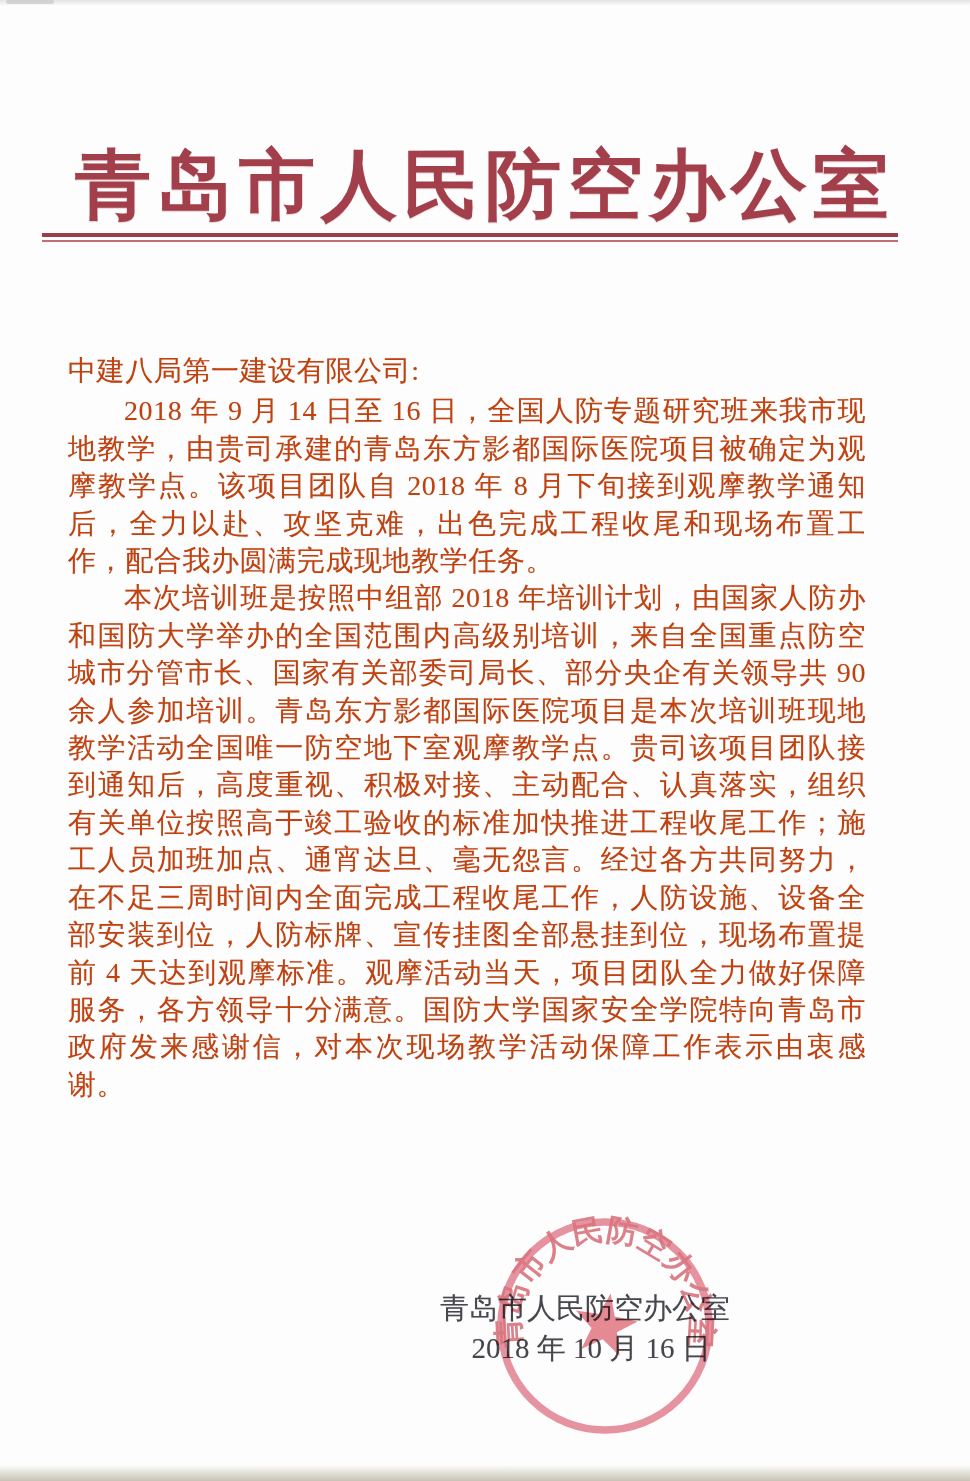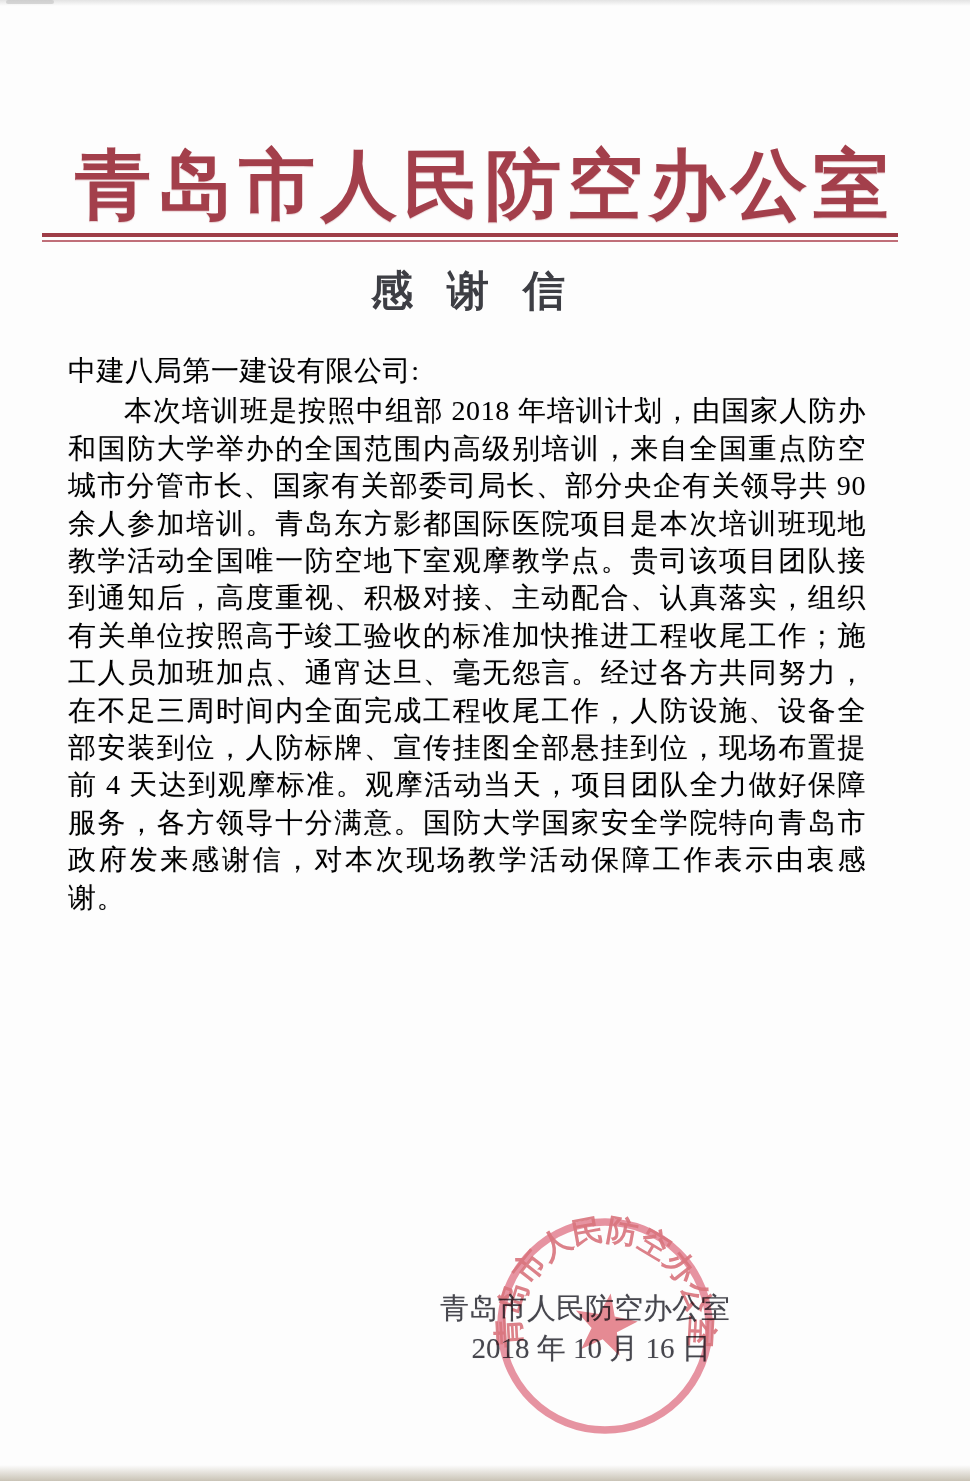--- a/index.html
+++ b/index.html
@@ -38,21 +38,21 @@
     text-align:center;
     font-size:42px;font-weight:600;
     color:#3d3e44;
     letter-spacing:34px;
     text-indent:34px; 
     white-space:nowrap;
   }
   
   .letter-body{
     position:absolute;top:352px;left:68px;width:798px;
-    color:#000000;
+    color:#c2410c;
     font-size:28px;
     line-height:37.4px;
     text-align:justify;
     text-justify:inter-ideograph;
     letter-spacing:0.6px;
     text-shadow:0 0 1px rgba(70,70,78,.25);
   }
   .salutation{margin:0 0 3px 0;}
   .letter-body p{margin:0;text-indent:2em;}
   
@@ -80,24 +80,24 @@
   <div class="scan-top-smudge"></div>
 
   <div class="org-title">青岛市人民防空办公室</div>
 
   <div class="double-rule">
     <div class="r1"></div>
       <div class="r2"></div>
       <div class="r3"></div>
   </div>
 
-  <div class="doc-title">感谢信</div>
 
   <div class="letter-body">
     <div class="salutation">中建八局第一建设有限公司:</div>
+    <p>2018 年 9 月 14 日至 16 日，全国人防专题研究班来我市现地教学，由贵司承建的青岛东方影都国际医院项目被确定为观摩教学点。该项目团队自 2018 年 8 月下旬接到观摩教学通知后，全力以赴、攻坚克难，出色完成工程收尾和现场布置工作，配合我办圆满完成现地教学任务。</p>
     <p>本次培训班是按照中组部 2018 年培训计划，由国家人防办和国防大学举办的全国范围内高级别培训，来自全国重点防空城市分管市长、国家有关部委司局长、部分央企有关领导共 90 余人参加培训。青岛东方影都国际医院项目是本次培训班现地教学活动全国唯一防空地下室观摩教学点。贵司该项目团队接到通知后，高度重视、积极对接、主动配合、认真落实，组织有关单位按照高于竣工验收的标准加快推进工程收尾工作；施工人员加班加点、通宵达旦、毫无怨言。经过各方共同努力，在不足三周时间内全面完成工程收尾工作，人防设施、设备全部安装到位，人防标牌、宣传挂图全部悬挂到位，现场布置提前 4 天达到观摩标准。观摩活动当天，项目团队全力做好保障服务，各方领导十分满意。国防大学国家安全学院特向青岛市政府发来感谢信，对本次现场教学活动保障工作表示由衷感谢。</p>
   </div>
 
   <div class="signature">
     <div class="sig-org">青岛市人民防空办公室</div>
     <div class="sig-date">2018 年 10 月 16 日</div>
   </div>
 
   <svg class="seal" viewBox="0 0 244 244">
 

